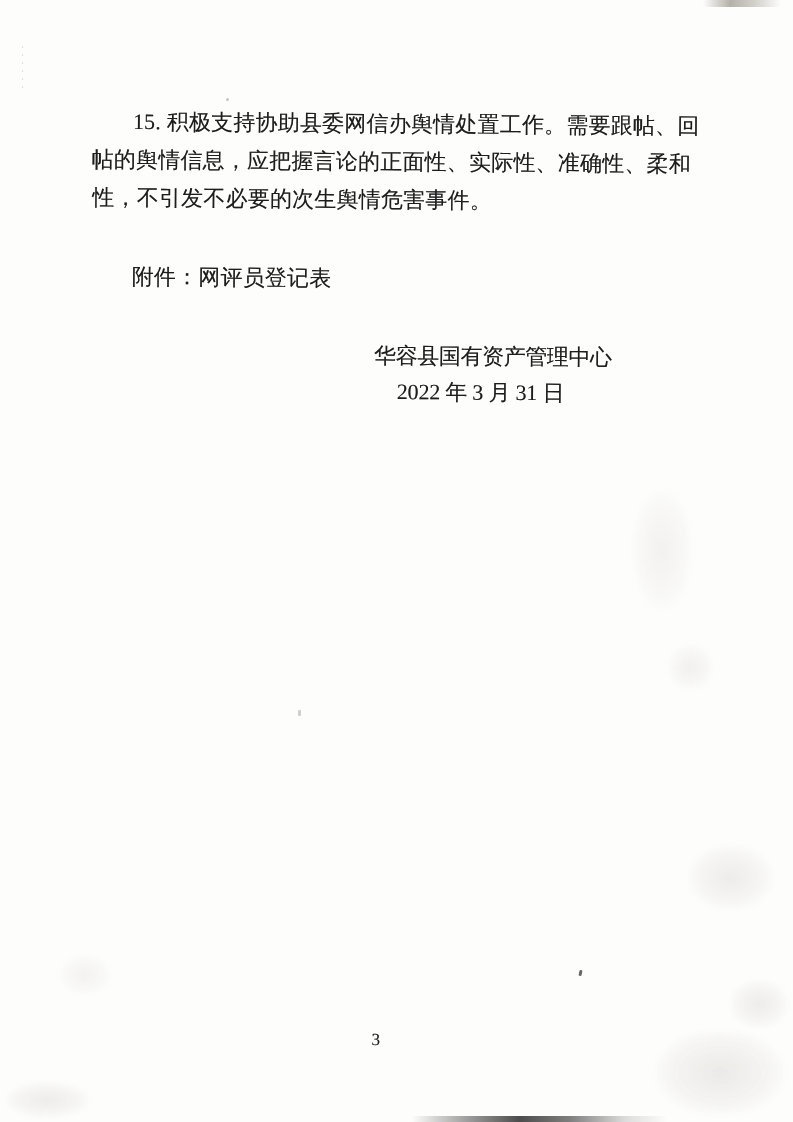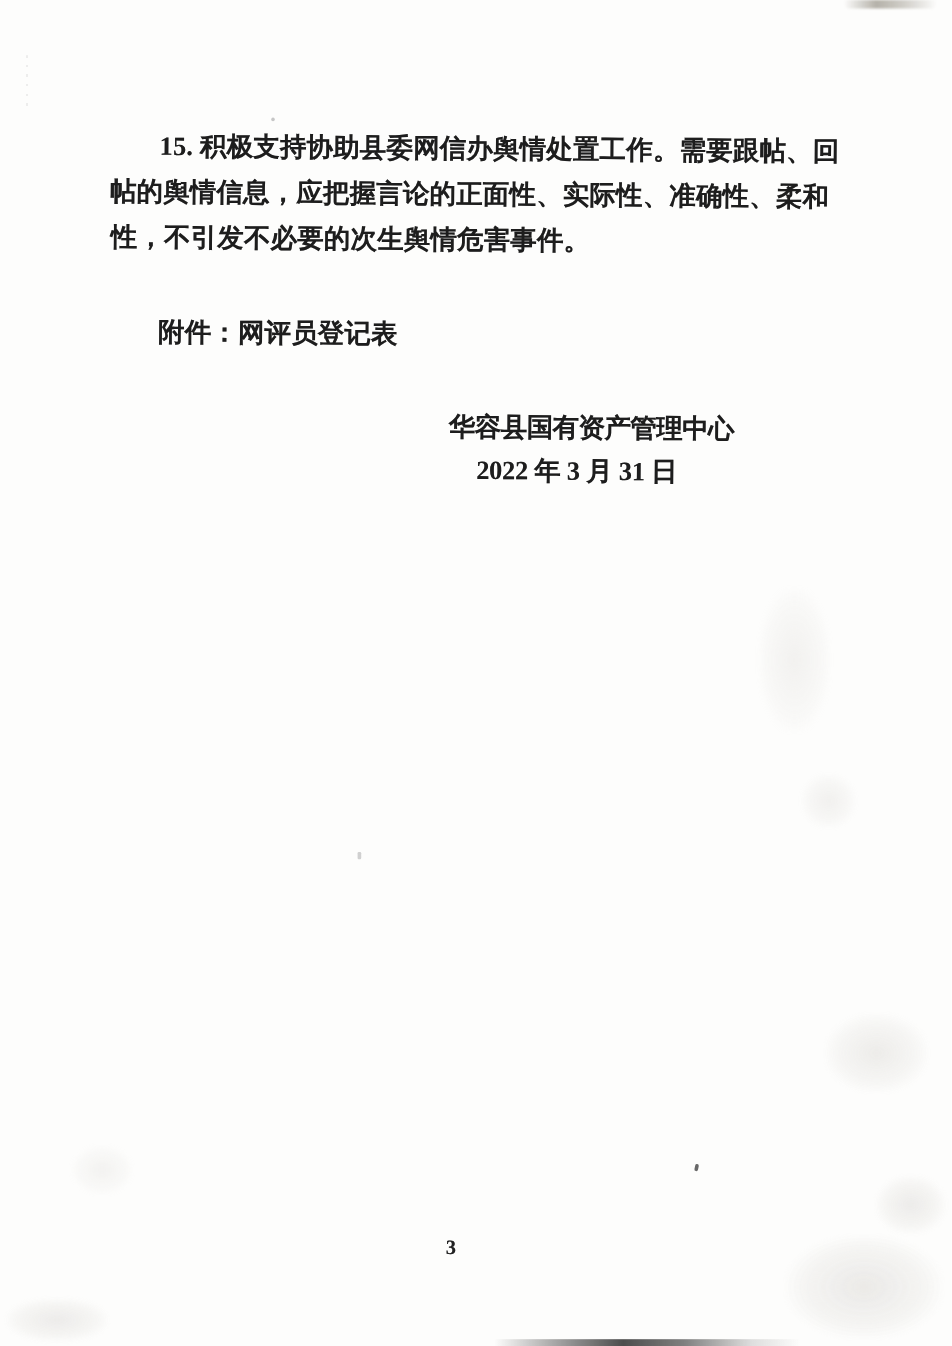--- a/index.html
+++ b/index.html
@@ -12,21 +12,20 @@
     height: 1122px;
     overflow: hidden;
     font-family: "Liberation Serif", "DejaVu Serif", serif;
   }
   .page {
     position: relative;
     width: 793px;
     height: 1122px;
     background: #fdfdfc;
     overflow: hidden;
-    font-weight: bold;
   }
   
   .content {
     position: absolute;
     left: 0; top: 0;
     width: 793px;
     height: 1122px;
     transform: rotate(0.45deg);
     transform-origin: 130px 115px;
     color: #1d1d1d;

